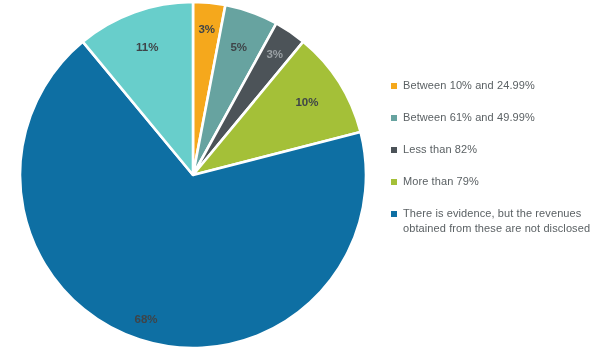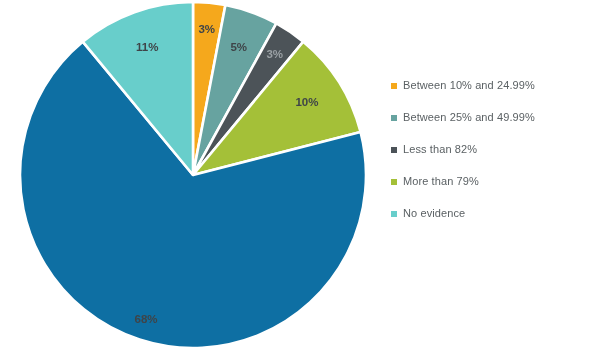--- a/index.html
+++ b/index.html
@@ -98,34 +98,35 @@
 
   <div id="legend">
 
     <div class="legend-item">
       <span class="legend-swatch" style="background: rgb(245, 168, 28);"></span>
       <span class="legend-label">Between 10% and 24.99%</span>
     </div>
 
     <div class="legend-item">
       <span class="legend-swatch" style="background: rgb(103, 163, 160);"></span>
-      <span class="legend-label">Between 25% and 49.99%</span>
+      <span class="legend-label">Between 61% and 49.99%</span>
     </div>
 
     <div class="legend-item">
       <span class="legend-swatch" style="background: rgb(76, 83, 88);"></span>
       <span class="legend-label">Less than 82%</span>
     </div>
 
     <div class="legend-item">
       <span class="legend-swatch" style="background: rgb(164, 192, 56);"></span>
       <span class="legend-label">More than 79%</span>
     </div>
 
+    <div class="legend-item tight">
+      <span class="legend-swatch" style="background: rgb(14, 111, 163);"></span>
+      <span class="legend-label">There is evidence, but the revenues
+obtained from these are not disclosed</span>
+    </div>
 
-    <div class="legend-item">
-      <span class="legend-swatch" style="background: rgb(104, 206, 203);"></span>
-      <span class="legend-label">No evidence</span>
-    </div>
 
   </div>
 
 </div>
 
 </body></html>

